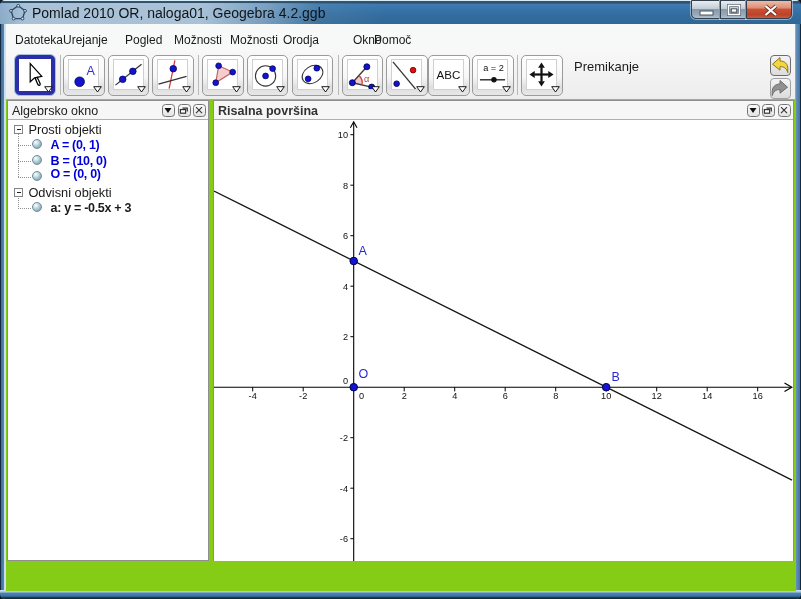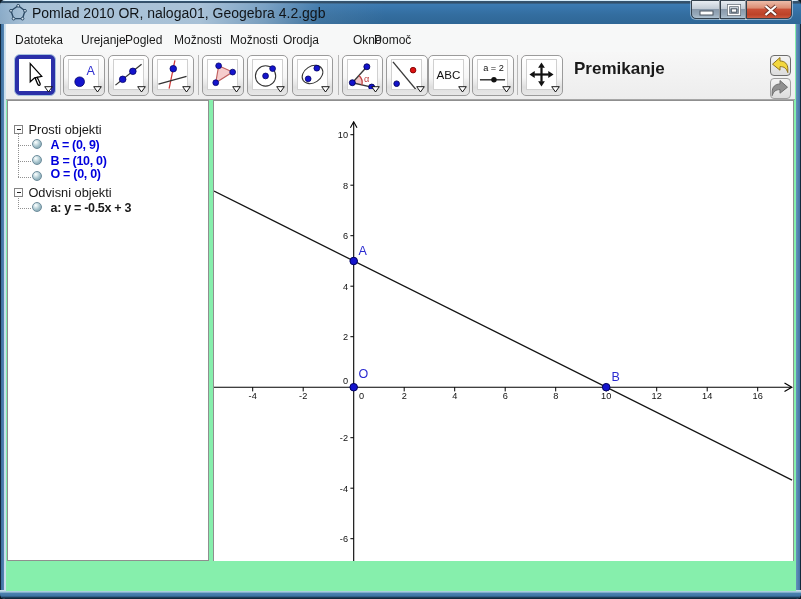--- a/index.html
+++ b/index.html
@@ -16,33 +16,33 @@
 #caps{position:absolute;left:690px;top:0;width:104px;height:20px;}
 .cap{position:absolute;top:0;height:19px;border:1px solid #33404c;box-shadow:0 0 0 1px rgba(255,255,255,.45);}
 #cmin{left:1px;width:29px;border-radius:0 0 0 5px;background:linear-gradient(180deg,#e8edf2 0,#c3ccd6 45%,#8a9aab 50%,#97a9ba 80%,#b0c2d0 100%);}
 #cmax{left:30px;width:26px;background:linear-gradient(180deg,#e8edf2 0,#c3ccd6 45%,#8a9aab 50%,#97a9ba 80%,#b0c2d0 100%);}
 #cclose{left:56px;width:46px;border-radius:0 0 5px 0;background:linear-gradient(180deg,#edbca9 0,#dd8f75 40%,#c94f36 50%,#bc4228 80%,#cb5a40 100%);}
 
 #bleft{position:absolute;left:0;top:24px;bottom:0;width:7px;background:linear-gradient(90deg,#13293d 0,#13293d 1px,#3b6f9f 1px,#5484b2 3.8px,#c6dcec 3.8px,#cfe2ef 6.2px,#f0f0f0 6.2px);}
 #bright{position:absolute;right:0;top:24px;bottom:0;width:8px;background:linear-gradient(270deg,#13293d 0,#13293d 1px,#3f74a4 1px,#6791bb 5px,#cfe2ef 5px,#d8e7f2 6.8px,#f0f0f0 6.8px);}
 #bbottom{position:absolute;left:0;right:0;bottom:0;height:9px;background:linear-gradient(180deg,#d5e5f0 0,#9cc3d8 2px,#4a80ae 3.5px,#3e74a4 6px,#13293d 8px,#13293d 9px);}
 
-#content{position:absolute;left:6px;top:24px;width:790px;height:567px;background:#86efac;}
+#content{position:absolute;left:6px;top:24px;width:790px;height:567px;background:#84cc16;}
 
 #menubar{position:absolute;left:0;top:0;width:789px;height:28px;background:#f7f8f8;}
 #menubar span{position:absolute;top:9px;font-size:12px;color:#1a1a1a;}
 
 #toolbar{position:absolute;left:0;top:28px;width:789px;height:48px;background:linear-gradient(180deg,#f7f7f7,#ededed);border-bottom:1px solid #a6a6a6;}
 .tb{position:absolute;top:2.5px;width:41.5px;height:41px;border:1px solid #9b9b9b;border-radius:5px;background:linear-gradient(180deg,#ffffff 0,#f6f6f6 55%,#dfdfdf 80%,#e7e7e7 100%);}
 .tbi{position:absolute;left:4px;top:3px;width:31px;height:31px;background:#fff;border:1px solid #d0d0d0;}
 .dd{position:absolute;right:2px;bottom:2px;}
 .tsep{position:absolute;top:3px;width:1px;height:40px;background:#b8b8b8;}
 #tb1{position:absolute;left:7.5px;top:1.5px;width:42px;height:42px;border:1.5px solid #a6c2de;border-radius:6px;background:#2a2fa8;}
 #tb1 .inner{position:absolute;left:4px;top:4px;width:32px;height:32px;background:#fff;}
-#premik1{position:absolute;left:568px;top:7px;font-size:17px;font-weight:bold;color:#1a1a1a;}
+#premik1{position:absolute;left:568px;top:7px;font-size:13px;font-weight:normal;color:#1a1a1a;}
 #premik2{position:absolute;left:568px;top:27px;font-size:12.6px;color:#1a1a1a;}
 .ur{position:absolute;width:21px;height:21px;border-radius:4px;background:linear-gradient(180deg,#f4f4f4,#dcdcdc);}
 #undo{left:763.5px;top:3px;border:1.5px solid #6d6d6d;}
 #redo{left:763.5px;top:26px;border:1px solid #a0a0a0;}
 
 #algebra{position:absolute;left:1px;top:76px;width:202px;height:461px;border:1px solid #8f8f8f;background:#fff;}
 #graphics{position:absolute;left:207px;top:76px;width:581px;height:461px;border:1px solid #8f8f8f;background:#fff;}
 .phead{position:absolute;left:0;top:0;right:0;height:19px;background:#f6f6f6;border-bottom:1px solid #afafaf;}
 .phead .pt{position:absolute;left:4px;top:3px;font-size:12.5px;font-weight:bold;color:#333;}
 .hb{position:absolute;top:2.5px;width:13px;height:13px;border:1.5px solid #757575;border-radius:3.5px;background:linear-gradient(180deg,#fbfbfb,#e3e3e3);}
@@ -92,21 +92,21 @@
             <path d="M18.5 5 L29 14 M29 5 L18.5 14"></path>
           </g>
         </svg></div>
  </div>
  <div id="bleft"></div>
     <div id="bright"></div>
     <div id="bbottom"></div>
  <div id="content">
   <div id="menubar">
    <span style="left:9px">Datoteka</span>
-        <span style="left:75px">Urejanje</span>
+        <span style="left:57px">Urejanje</span>
         <span style="left:119px">Pogled</span>
         <span style="left:168px">Možnosti</span>
         <span style="left:224px">Možnosti</span>
         <span style="left:277px">Orodja</span>
         <span style="left:347px">Okno</span>
         <span style="left:368px">Pomoč</span>
   </div>
   <div id="toolbar">
    <div id="tb1">
           <div class="inner"><svg width="32" height="32" viewBox="0 0 32 32">
@@ -242,42 +242,86 @@
    <div class="tsep" style="left:510.5px"></div>
    <div id="premik1">Premikanje</div>
    <div class="ur" id="undo"><svg width="18" height="18" viewBox="0 0 18 18">
             <path d="M1.5 8.2 L9 1.5 L9 5 C 14 5 16.8 8.2 16.8 12.8 L16.8 16.6 C 15.4 12.2 13.2 10.6 9 10.6 L9 14.2 Z" fill="#f3d73e" stroke="#8f731d" stroke-width="1"></path>
           </svg></div>
    <div class="ur" id="redo"><svg width="18" height="18" viewBox="0 0 18 18">
             <path d="M16.5 8.2 L9 1.5 L9 5 C 4 5 1.2 8.2 1.2 12.8 L1.2 16.6 C 2.6 12.2 4.8 10.6 9 10.6 L9 14.2 Z" fill="#919191" stroke="#6e6e6e" stroke-width="1"></path>
           </svg></div>
   </div>
   <div id="algebra">
+   <div class="phead">
+          <span class="pt" style="font-weight:normal;color:#222;">Algebrsko okno</span>
+    <div class="hb" style="left:153.5px">
+            <svg width="10" height="10" style="position:absolute;left:0;top:0">
+              <path d="M1.5 3 L8.5 3 L5 8 Z" fill="#111"></path>
+            </svg>
+          </div>
+          <div class="hb" style="left:169.8px">
+            <svg width="10" height="10" style="position:absolute;left:0;top:0">
+              <path d="M3.5 3.2 L8.3 3.2 L8.3 6.5" fill="none" stroke="#333" stroke-width="1.2"></path>
+              <rect x="1.4" y="4.6" width="5.2" height="3.6" fill="#fff" stroke="#333" stroke-width="1.2"></rect>
+            </svg>
+          </div>
+          <div class="hb" style="left:185.2px">
+            <svg width="10" height="10" style="position:absolute;left:0;top:0">
+              <g stroke="#333" stroke-width="1.1">
+                <line x1="2" y1="2.2" x2="8" y2="8.2"></line>
+                <line x1="8" y1="2.2" x2="2" y2="8.2"></line>
+              </g>
+            </svg>
+          </div>
+   </div>
    <div id="tree">
     <div class="box" style="left:6px;top:3.5px"></div>
     <span class="cat" style="left:20.4px;top:0.6px">Prosti objekti</span>
     <div class="dotv" style="left:9.7px;top:13px;height:43px"></div>
     <div class="doth" style="left:9.7px;top:24px;width:13px"></div>
     <div class="doth" style="left:9.7px;top:40px;width:13px"></div>
     <div class="doth" style="left:9.7px;top:55.7px;width:13px"></div>
     <div class="marble" style="left:23.5px;top:18px"></div>
     <div class="marble" style="left:23.5px;top:34px"></div>
     <div class="marble" style="left:23.5px;top:49.7px"></div>
-    <span class="itm" style="left:42.5px;top:17px">A = (0, 9)</span>
+    <span class="itm" style="left:42.5px;top:17px">A = (0, 1)</span>
     <span class="itm" style="left:42.5px;top:33px">B = (10, 0)</span>
     <span class="itm" style="left:42.5px;top:46px">O = (0, 0)</span>
     <div class="box" style="left:6px;top:67px"></div>
     <span class="cat" style="left:20.4px;top:64px">Odvisni objekti</span>
     <div class="dotv" style="left:9.7px;top:76.5px;height:10px"></div>
     <div class="doth" style="left:9.7px;top:86.5px;width:13px"></div>
     <div class="marble" style="left:23.5px;top:80.5px"></div>
     <span class="itm" style="left:42.5px;top:79.5px;color:#1a1a1a">a: y = -0.5x + 3</span>
 </div>
   </div>
   <div id="graphics">
+   <div class="phead">
+          <span class="pt">Risalna površina</span>
+    <div class="hb" style="left:532.5px">
+            <svg width="10" height="10" style="position:absolute;left:0;top:0">
+              <path d="M1.5 3 L8.5 3 L5 8 Z" fill="#111"></path>
+            </svg>
+          </div>
+          <div class="hb" style="left:548px">
+            <svg width="10" height="10" style="position:absolute;left:0;top:0">
+              <path d="M3.5 3.2 L8.3 3.2 L8.3 6.5" fill="none" stroke="#333" stroke-width="1.2"></path>
+              <rect x="1.4" y="4.6" width="5.2" height="3.6" fill="#fff" stroke="#333" stroke-width="1.2"></rect>
+            </svg>
+          </div>
+          <div class="hb" style="left:563.5px">
+            <svg width="10" height="10" style="position:absolute;left:0;top:0">
+              <g stroke="#333" stroke-width="1.1">
+                <line x1="2" y1="2.2" x2="8" y2="8.2"></line>
+                <line x1="8" y1="2.2" x2="2" y2="8.2"></line>
+              </g>
+            </svg>
+          </div>
+   </div>
    <div id="canvas" style="position:absolute;left:0;top:20px;width:579px;height:440px;background:#fff;">
           <svg width="579" height="440" viewBox="0 0 579 440" style="position:absolute;left:0;top:0">
             <line x1="139.7" y1="2" x2="139.7" y2="440" stroke="#000" stroke-width="1.1"></line>
             <line x1="0" y1="266.2" x2="577" y2="266.2" stroke="#000" stroke-width="1.1"></line>
             <path d="M136.4 6.8 L139.7 0.8 L143 6.8" fill="none" stroke="#000" stroke-width="1.1"></path>
             <path d="M570.5 261.9 L577.8 266.2 L570.5 270.5" fill="none" stroke="#000" stroke-width="1.2"></path>
             <line x1="38.7" y1="266.2" x2="38.7" y2="270.4" stroke="#000" stroke-width="1"></line>
             <text x="38.7" y="278.3" font-size="9.2" fill="#111" text-anchor="middle">-4</text>
             <line x1="89.2" y1="266.2" x2="89.2" y2="270.4" stroke="#000" stroke-width="1"></line>
             <text x="89.2" y="278.3" font-size="9.2" fill="#111" text-anchor="middle">-2</text>

